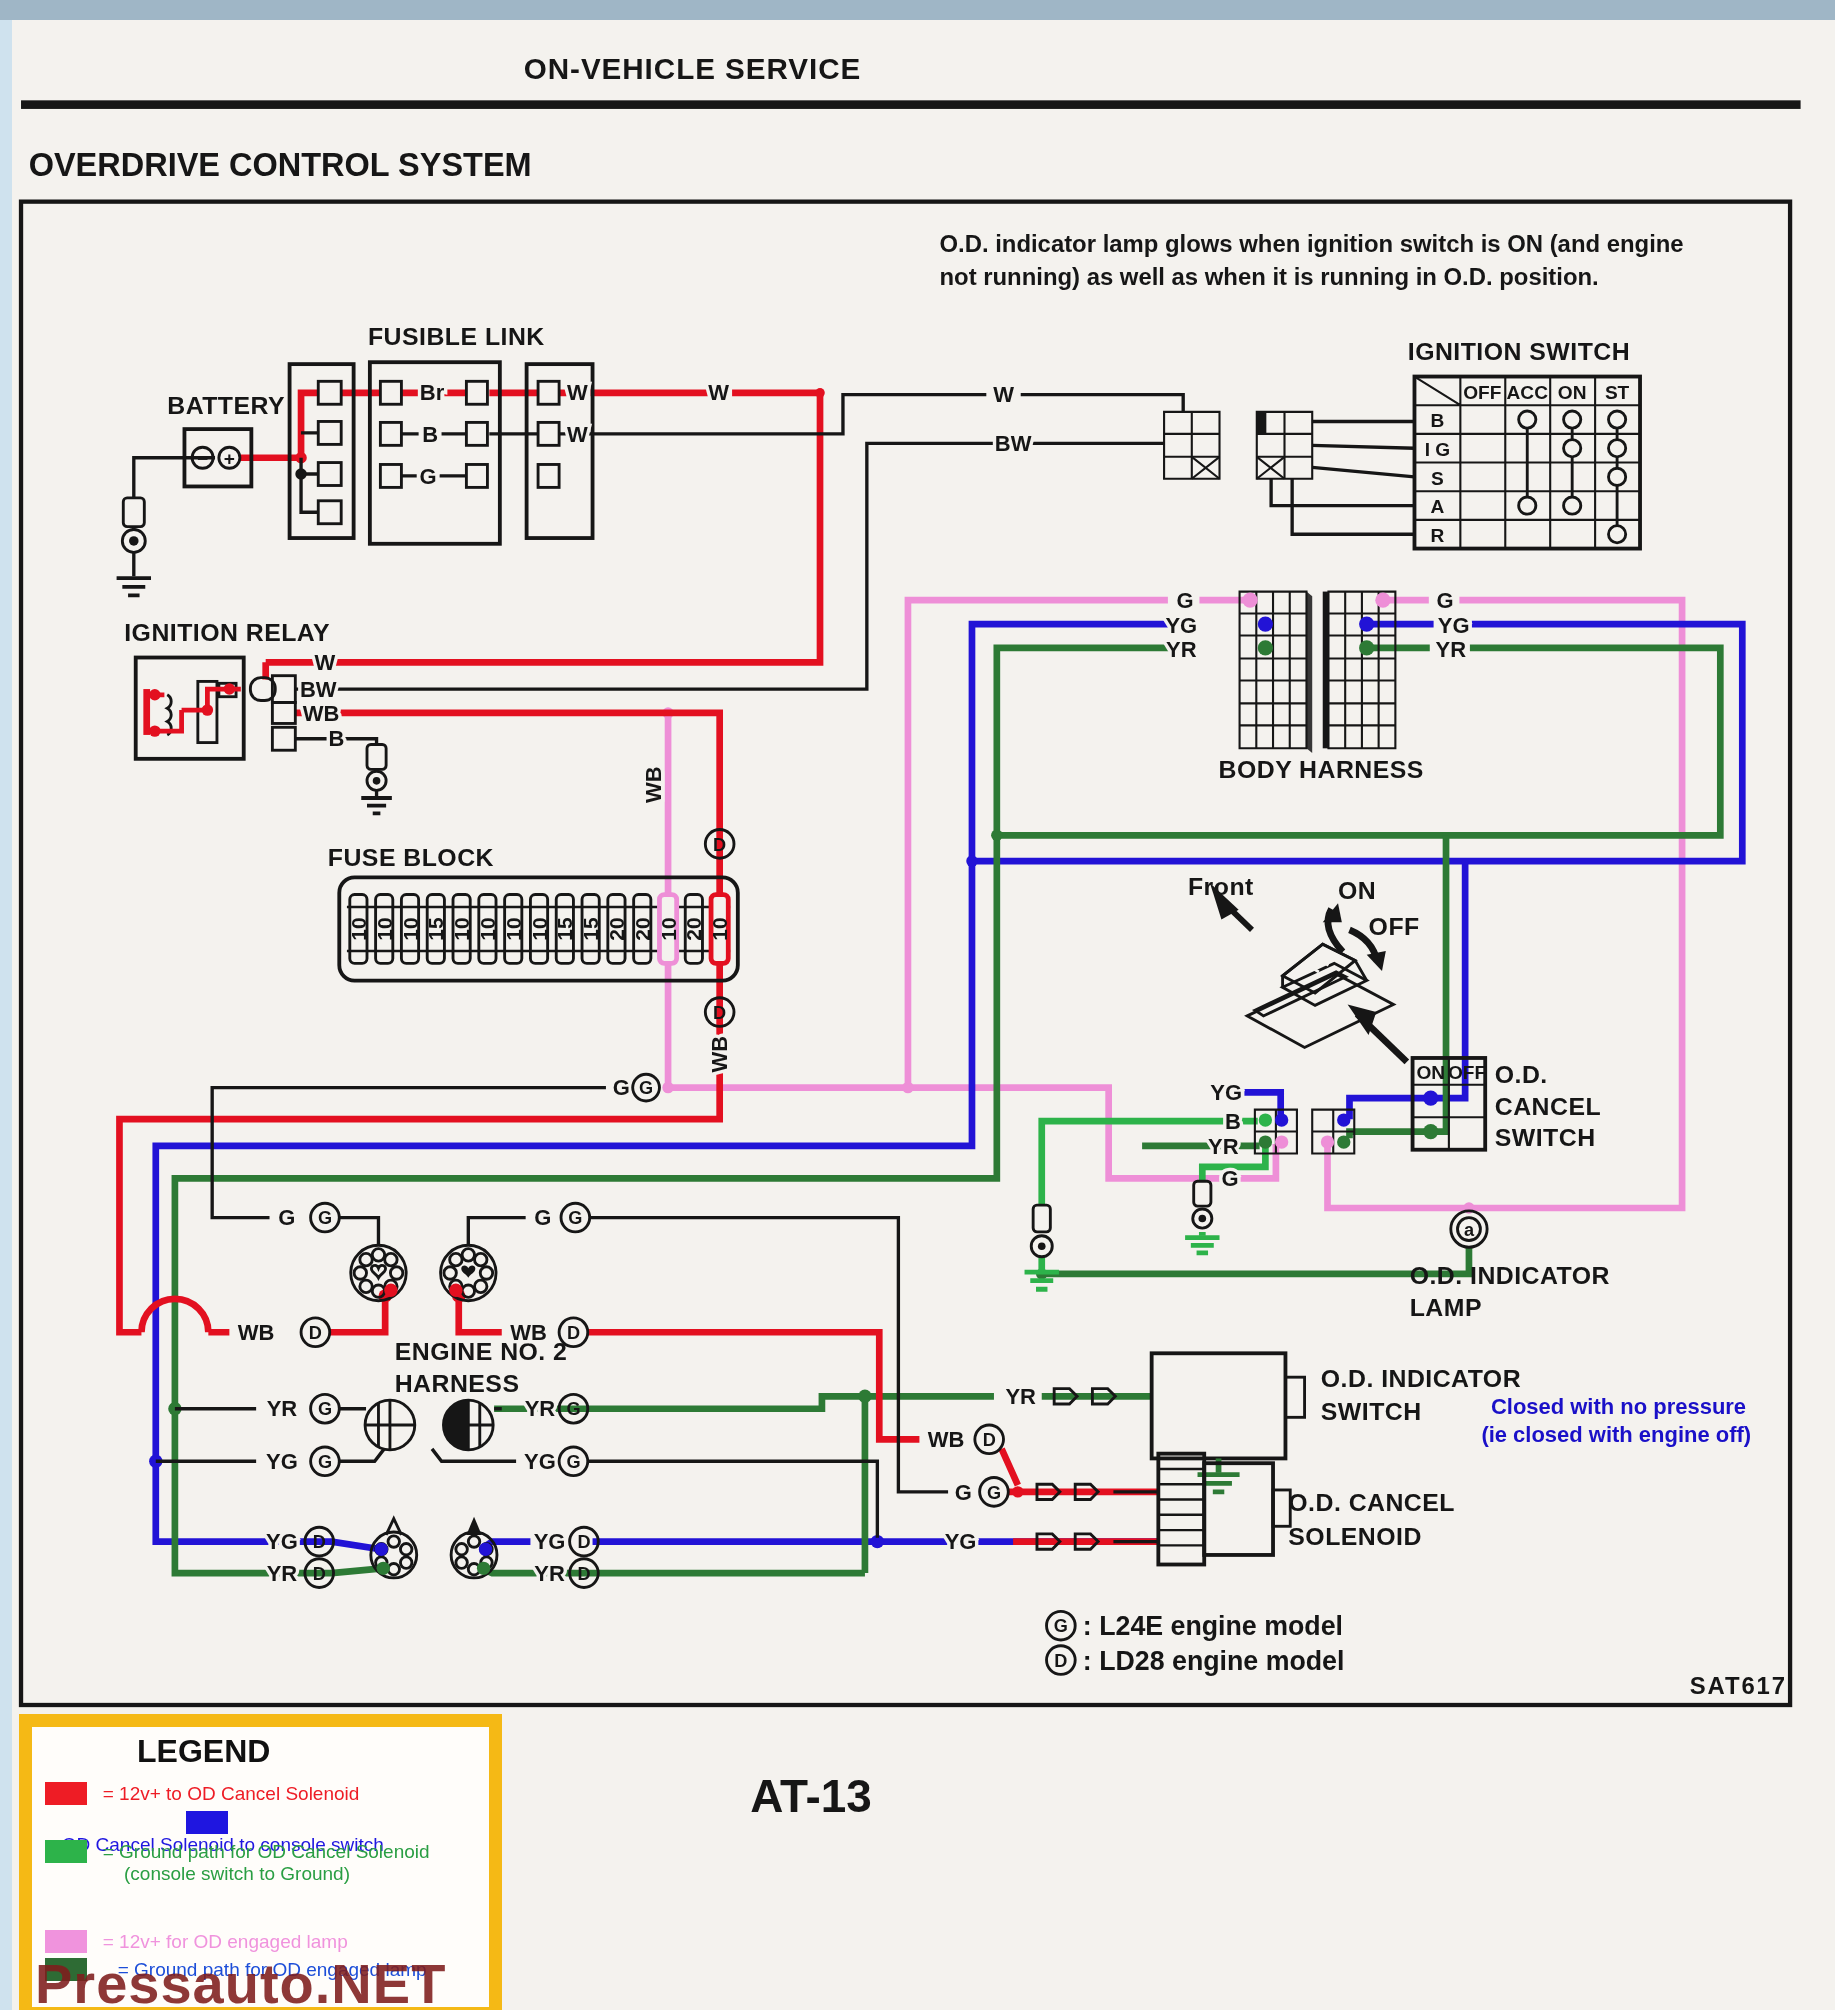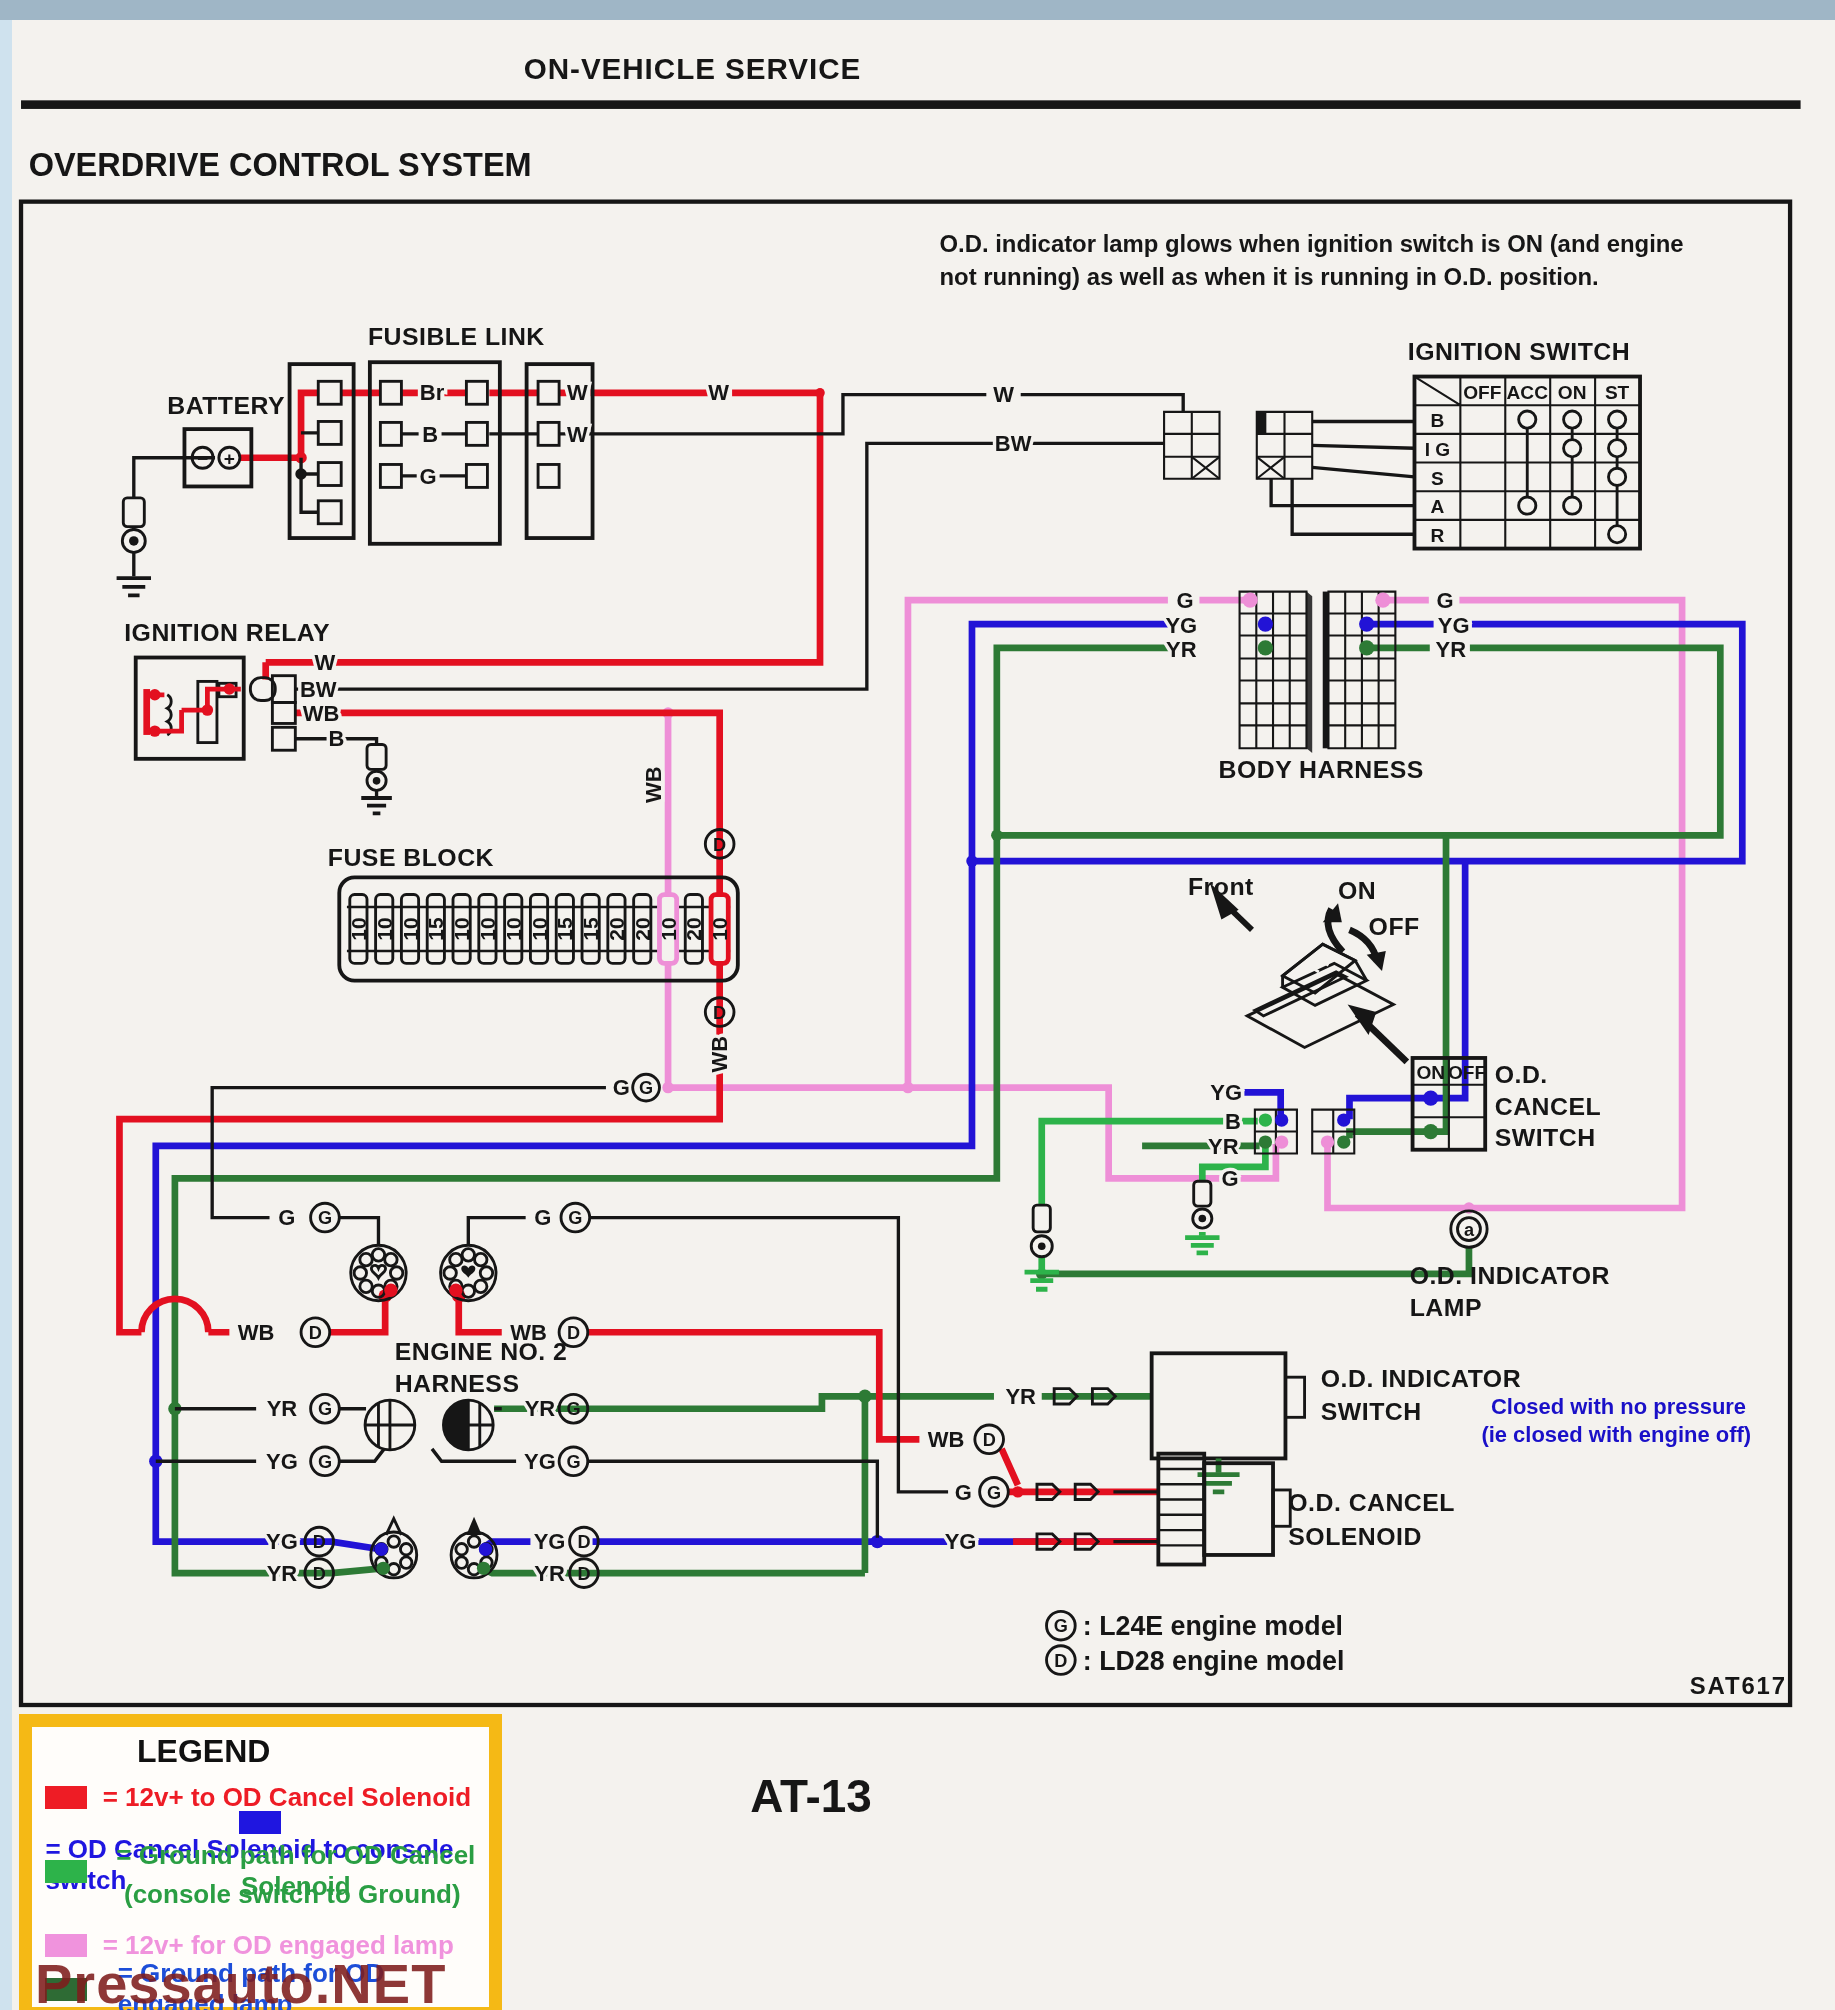--- a/index.html
+++ b/index.html
@@ -26,21 +26,21 @@
   .blu{fill:none;stroke:var(--wire-blue);stroke-width:7px;}
   .grn{fill:none;stroke:var(--wire-green);stroke-width:7px;}
   .lgr{fill:none;stroke:var(--wire-lightgreen);stroke-width:7px;}
   .pnk{fill:none;stroke:var(--wire-pink);stroke-width:7px;}
   .dotr{fill:var(--wire-red);} .dotb{fill:var(--wire-blue);} .dotg{fill:var(--wire-green);}
   .dotp{fill:var(--wire-pink);} .dotlg{fill:var(--wire-lightgreen);} .dotk{fill:var(--ink);}
   
   #legend{position:absolute;left:19px;top:1694px;width:457px;height:280px;background:#fffdfa;
           border:13.4px solid var(--legend-border);}
   #legend .ttl{position:absolute;left:105px;top:5.7px;font-size:32px;font-weight:bold;color:#111;}
-  .lrow{position:absolute;left:13.4px;display:flex;align-items:center;font-size:26px;font-weight:bold;}
+  .lrow{position:absolute;left:13.4px;display:flex;align-items:center;font-size:19px;font-weight:normal;}
   .lrow .sw{width:42px;height:23px;margin-right:15.3px;flex:0 0 auto;}
   .lrow.cont{left:92px;}
   #watermark{position:absolute;left:35px;top:1931px;font-size:56px;font-weight:bold;
              color:#7f1d1d;opacity:.88;letter-spacing:1px;z-index:5;}
 </style>
 </head>
 <body>
 
 <div id="page">
 <div id="edgeL"></div>
@@ -529,21 +529,21 @@
     <span>= 12v+ to OD Cancel Solenoid</span>
   </div>
   <div class="lrow" style="top:84px;color:#1f16e0;flex-direction:column;">
     <div class="sw" style="background: rgb(31, 22, 224);"></div>
     <span>= OD Cancel Solenoid to console switch</span>
   </div>
   <div class="lrow" style="top:113px;color:#2a9e43;text-align:center;">
     <div class="sw" style="background: rgb(45, 179, 74);"></div>
     <span>= Ground path for OD Cancel Solenoid</span>
   </div>
-  <div class="lrow cont" style="top:152px;color:#2a9e43;">
+  <div class="lrow cont" style="top:136px;color:#2a9e43;">
     <span>(console switch to Ground)</span>
   </div>
   <div class="lrow" style="top:203px;color:#f093dd;">
     <div class="sw" style="background: rgb(240, 147, 221);"></div>
     <span>= 12v+ for OD engaged lamp</span>
   </div>
   <div class="lrow" style="top:231px;color:#1d4ed8;gap:15px;">
     <div class="sw" style="background: rgb(46, 107, 52);"></div>
     <span>= Ground path for OD engaged lamp</span>
   </div>

